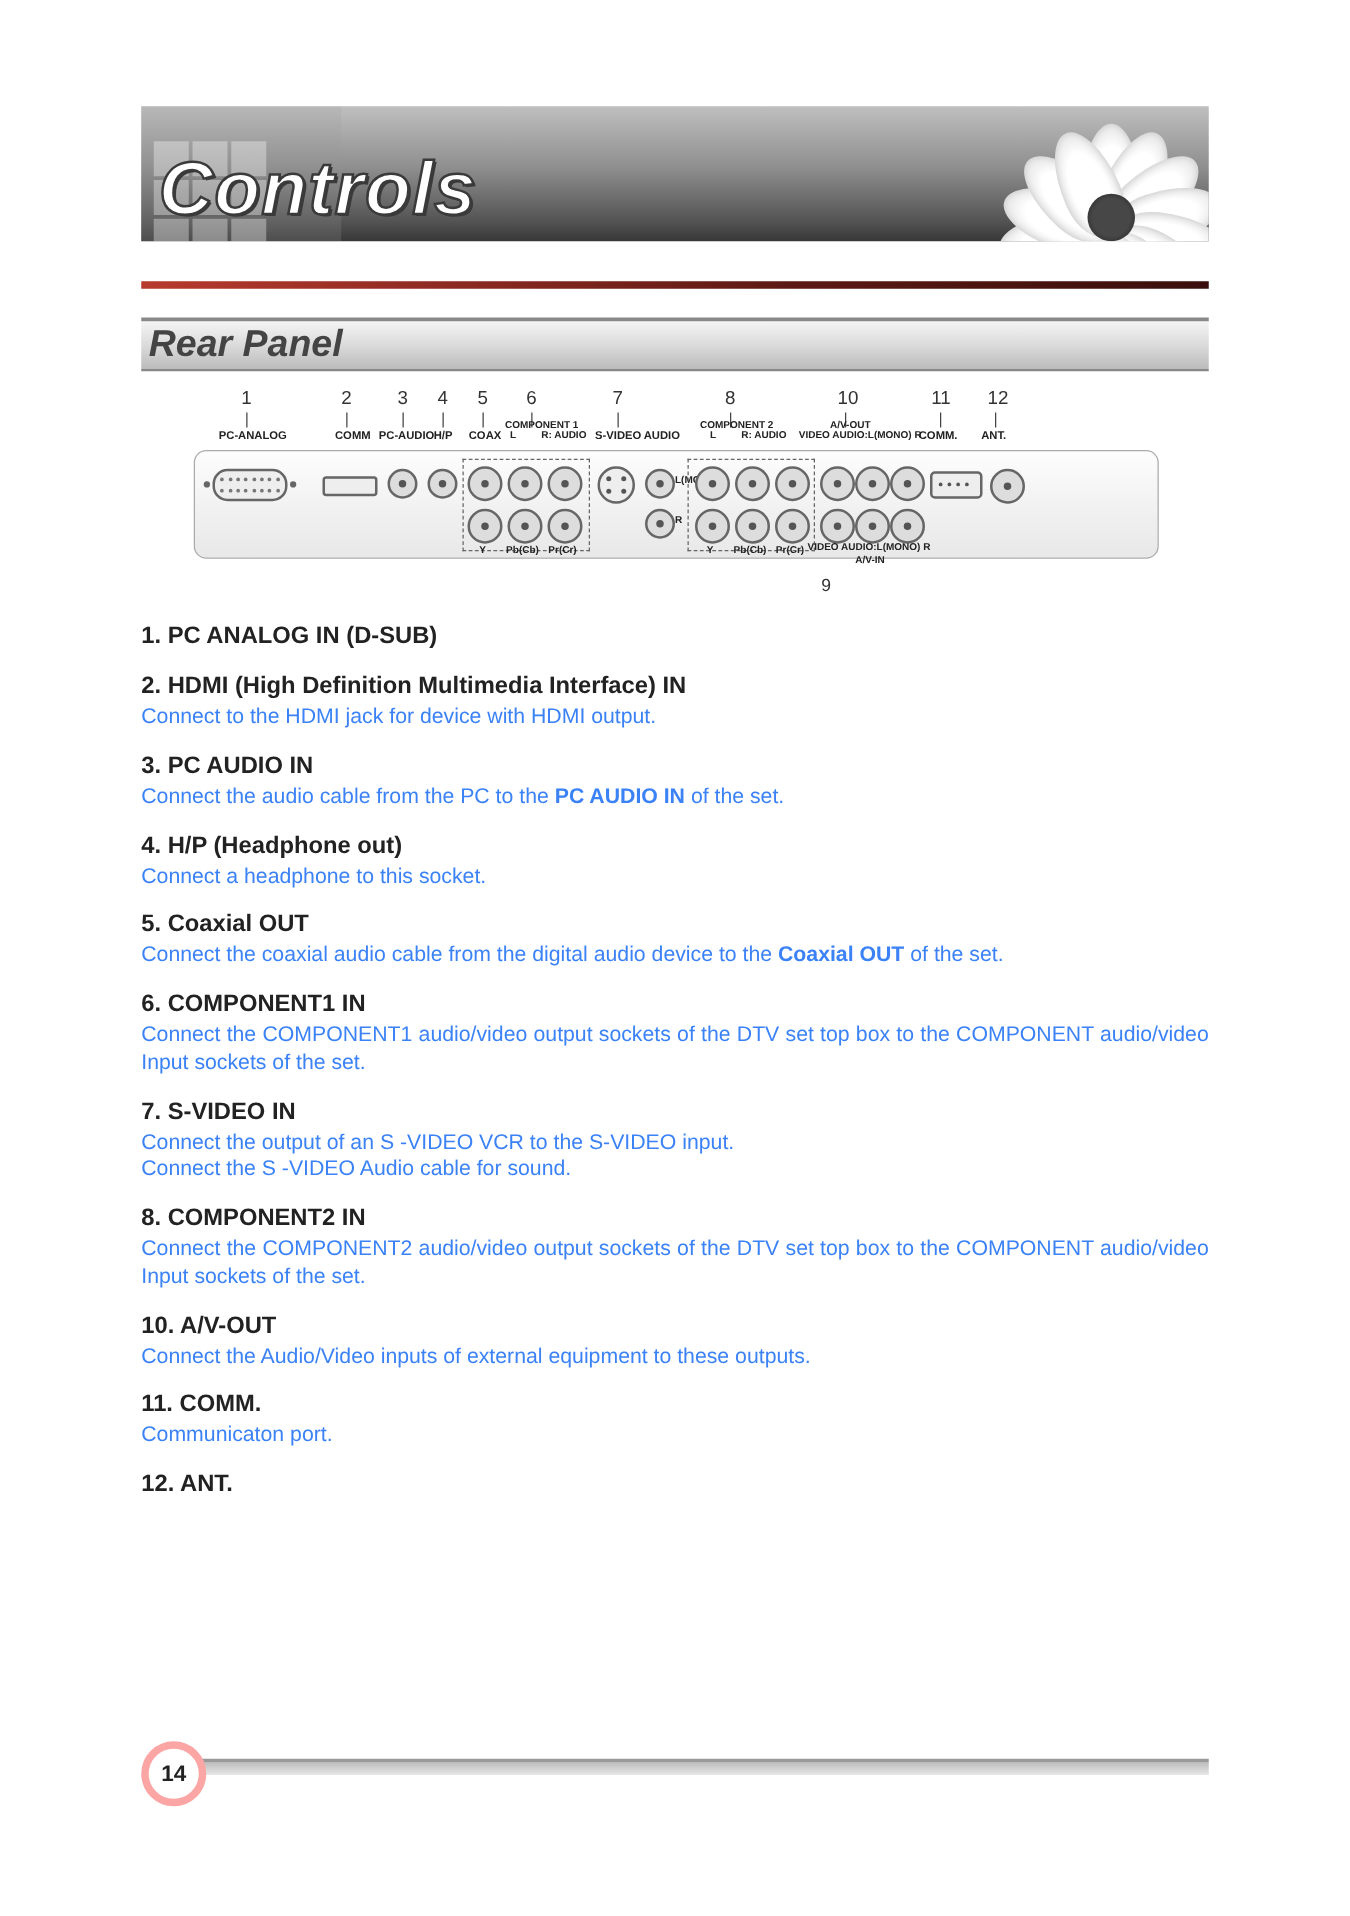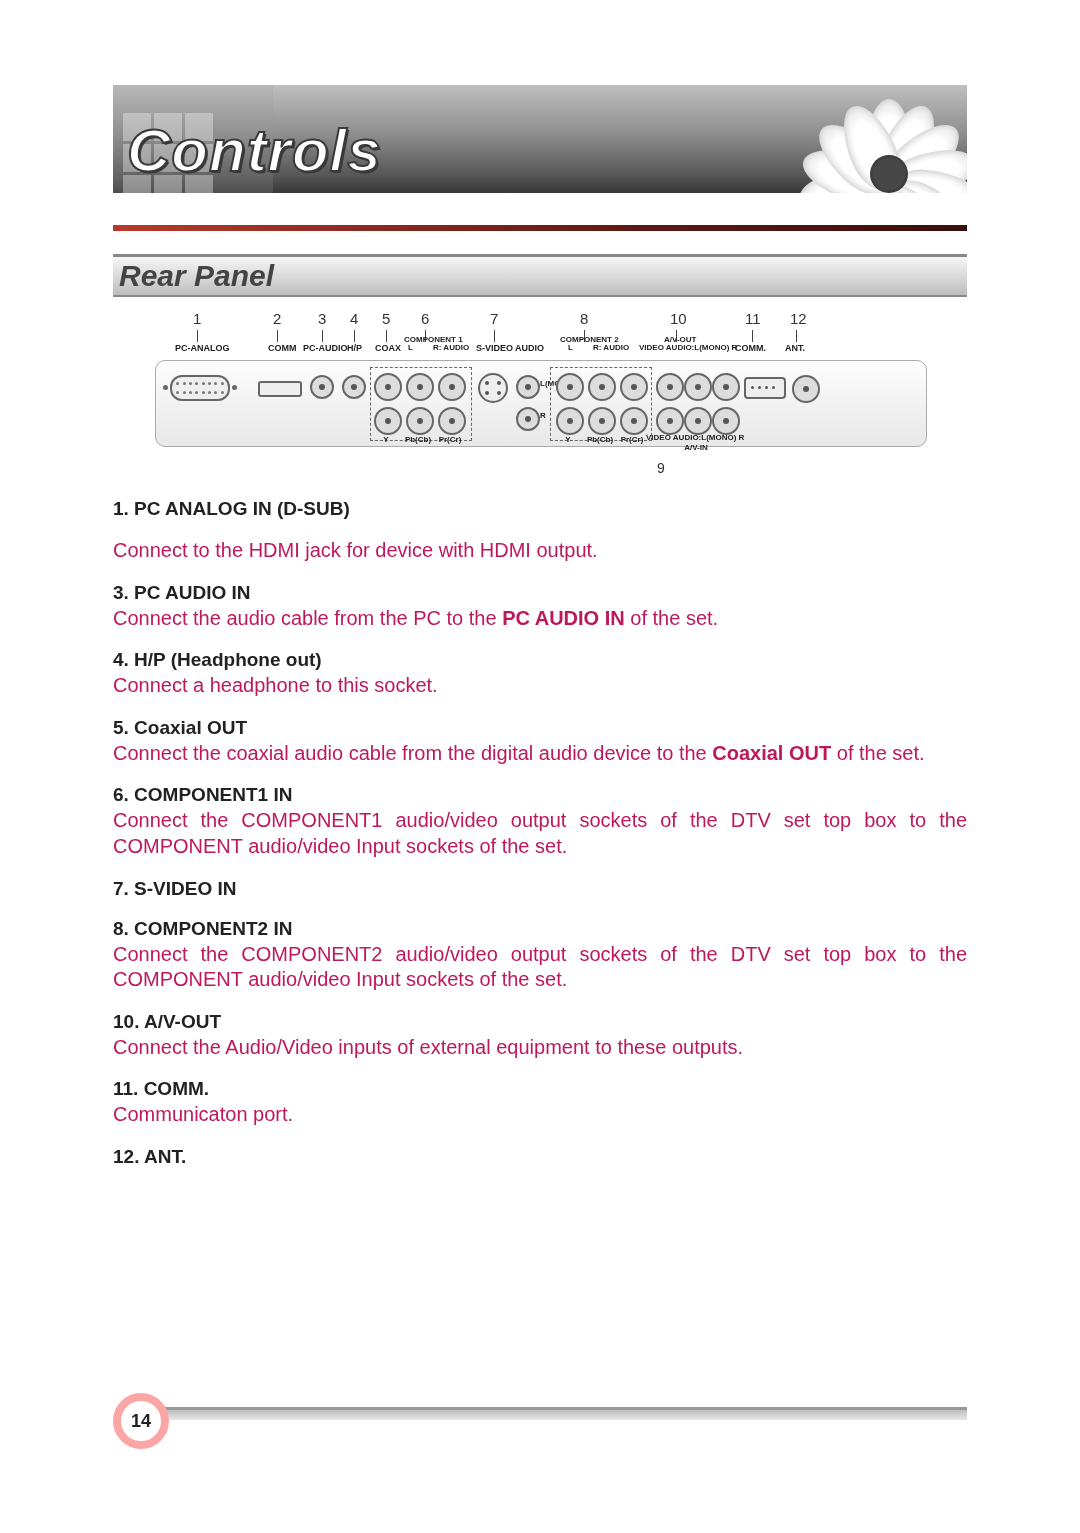--- a/index.html
+++ b/index.html
@@ -119,30 +119,30 @@
   .tiny{position:absolute;font-size:8px;color:#222;font-weight:700;white-space:nowrap;}
   .tiny.c{ text-align:center; transform:translateX(-50%);}
   .below9{ position:absolute; left:502px; top:150px; font-size:14px;color:#333;}
 
   
   .content {
     position:absolute; left:113px; top:498px; width:854px;
   }
   .entry { margin-bottom:18px; }
   .entry .hd{ font-size:19px; font-weight:700; color:#222; margin-bottom:2px;}
-  .entry .bd{ font-size:20px; color:#be185d; line-height:1.28; text-align:justify;}
+  .entry .bd{ font-size:17px; color:#3b82f6; line-height:1.28; text-align:justify;}
   .entry .bd strong{font-weight:700;}
 
   
   .pfoot{
     position:absolute; left:113px; bottom:110px; width:854px; height:30px;
   }
   .pfoot .circle{
     position:absolute; left:0; top:0; width:40px;height:40px;
-    border:8px solid #fca5a5; border-radius:50%;
+    border:6px solid #fca5a5; border-radius:50%;
     display:flex;align-items:center;justify-content:center;
     font-weight:700; font-size:18px; background:#fff; z-index:2;
   }
   .pfoot .bar{
     position:absolute; left:38px; top:14px; right:0; height:10px;
     border-top:3px solid #999;
     background: linear-gradient(#bdbdbd,#e7e7e7);
   }
 </style>
 </head>
@@ -365,40 +365,42 @@
     </div>
 
     <span class="below9">9</span>
   </div>
 
   <div class="content">
     <div class="entry">
       <div class="hd">1. PC ANALOG IN (D-SUB)</div>
     </div>
     <div class="entry">
+      <div class="hd">2. HDMI (High Definition Multimedia Interface) IN</div>
       <div class="bd">Connect to the HDMI jack for device with HDMI output.</div>
     </div>
     <div class="entry">
       <div class="hd">3. PC AUDIO IN</div>
       <div class="bd">Connect the audio cable from the PC to the <strong>PC AUDIO IN</strong> of the set.</div>
     </div>
     <div class="entry">
       <div class="hd">4. H/P (Headphone out)</div>
       <div class="bd">Connect a headphone to this socket.</div>
     </div>
     <div class="entry">
       <div class="hd">5. Coaxial OUT</div>
       <div class="bd">Connect the coaxial audio cable from the digital audio device to the <strong>Coaxial  OUT</strong> of the set.</div>
     </div>
     <div class="entry">
       <div class="hd">6. COMPONENT1 IN</div>
       <div class="bd">Connect the COMPONENT1 audio/video output sockets of the DTV set top box to the COMPONENT audio/video Input sockets of the set.</div>
     </div>
     <div class="entry">
       <div class="hd">7. S-VIDEO IN</div>
+      <div class="bd">Connect the output of an S -VIDEO VCR to the S-VIDEO input.<br>Connect the S -VIDEO Audio cable for sound.</div>
     </div>
     <div class="entry">
       <div class="hd">8. COMPONENT2 IN</div>
       <div class="bd">Connect the COMPONENT2 audio/video output sockets of the DTV set top box to the COMPONENT audio/video Input sockets of the set.</div>
     </div>
     <div class="entry">
       <div class="hd">10. A/V-OUT</div>
       <div class="bd">Connect the Audio/Video inputs of external equipment to these outputs.</div>
     </div>
     <div class="entry">

